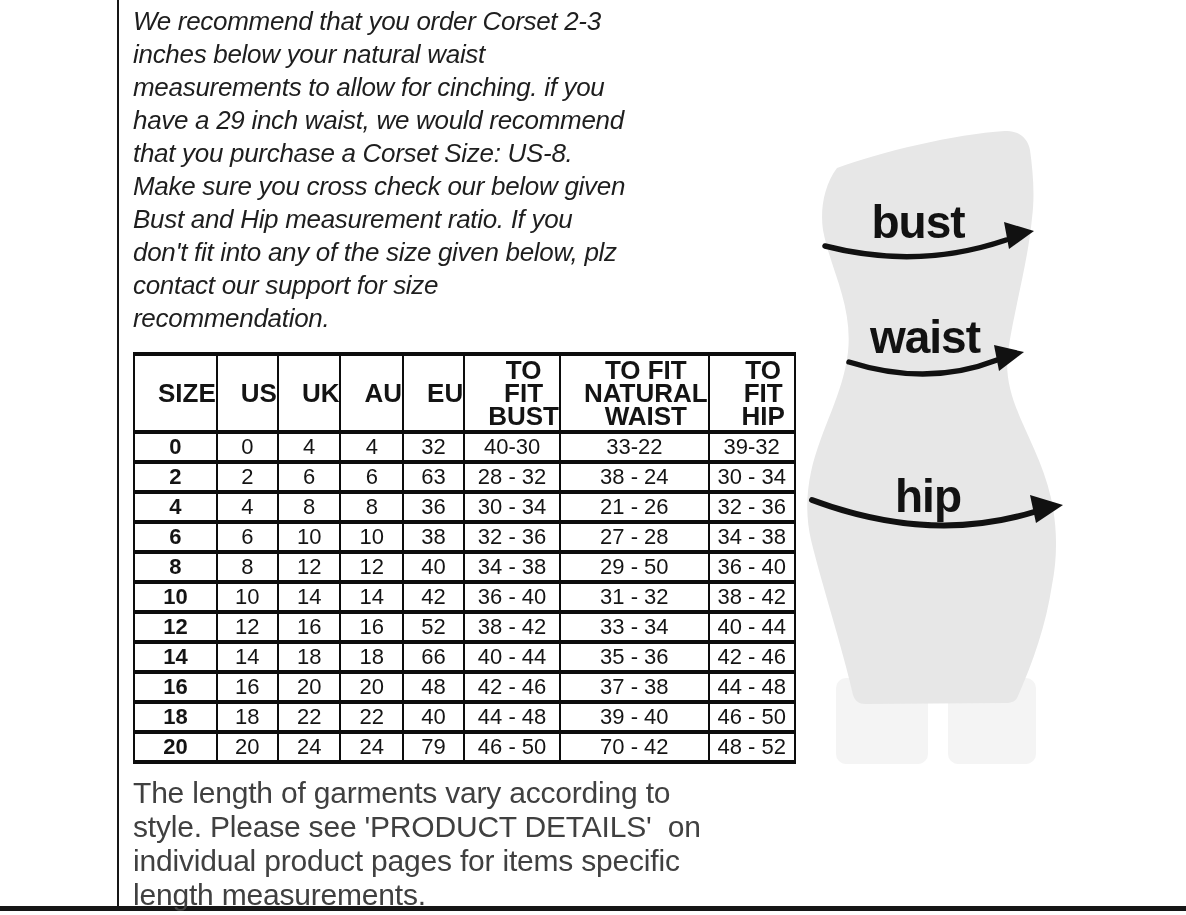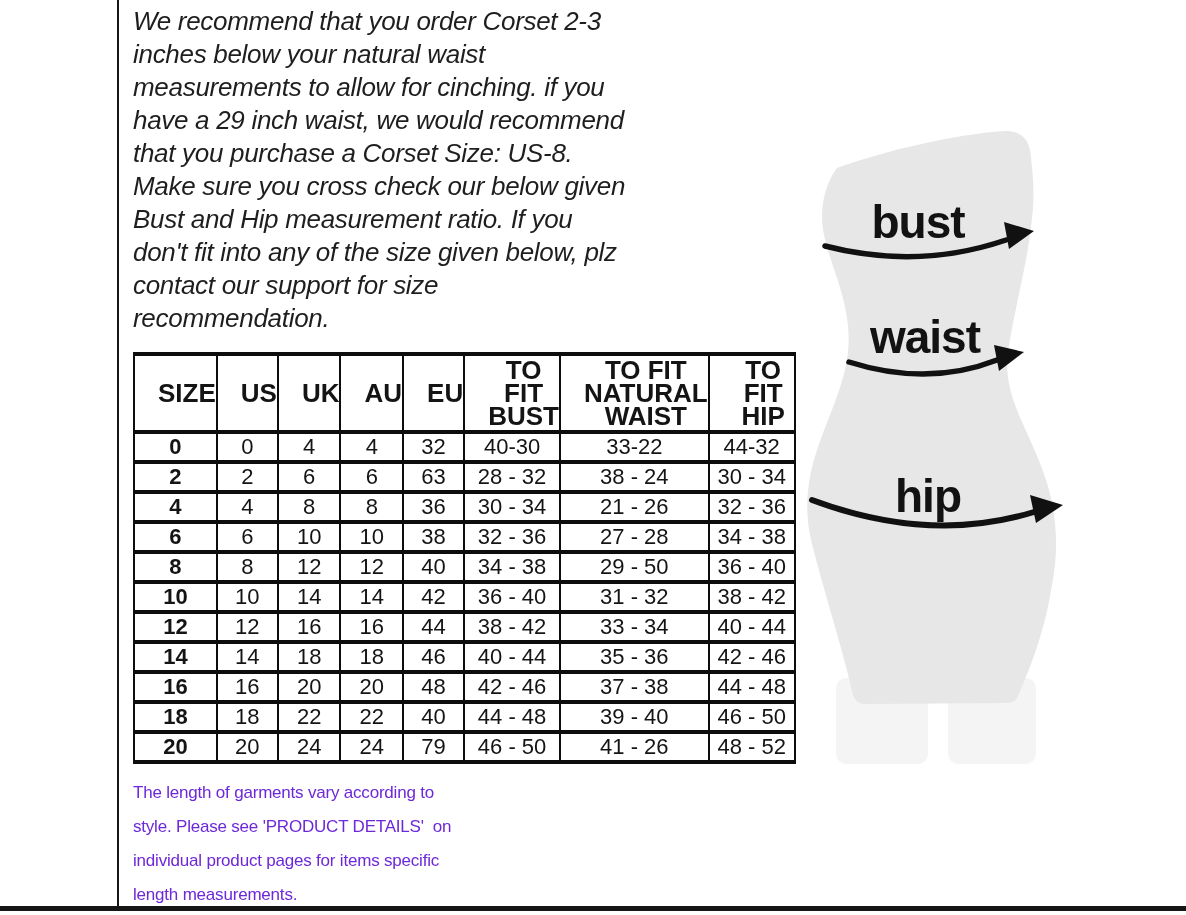--- a/index.html
+++ b/index.html
@@ -30,25 +30,25 @@
     font-size: 26px;
     line-height: 33px;
     letter-spacing: -0.3px;
     white-space: pre;
     color: #1e1e1e;
     font-style: italic;
   }
   .footer-note {
     position: absolute;
     left: 133px; top: 776px;
-    font-size: 17px;
+    font-size: 30px;
     line-height: 34px;
     letter-spacing: -0.2px;
     white-space: pre;
-    color: #6d28d9;
+    color: #404040;
   }
   table.size-chart {
     position: absolute;
     left: 133px; top: 352px;
     border-collapse: collapse;
     table-layout: fixed;
     background: #fff;
   }
   table.size-chart th, table.size-chart td {
     border: 2.5px solid #0d0d0d;
@@ -137,21 +137,21 @@
     </thead>
     <tbody>
         <tr>
           <td class="size-col">0</td>
           <td>0</td>
           <td>4</td>
           <td>4</td>
           <td>32</td>
           <td>40-30</td>
           <td>33-22</td>
-          <td>44-32</td>
+          <td>39-32</td>
         </tr>
         <tr>
           <td class="size-col">2</td>
           <td>2</td>
           <td>6</td>
           <td>6</td>
           <td>63</td>
           <td>28 - 32</td>
           <td>38 - 24</td>
           <td>30 - 34</td>
@@ -194,31 +194,31 @@
           <td>42</td>
           <td>36 - 40</td>
           <td>31 - 32</td>
           <td>38 - 42</td>
         </tr>
         <tr>
           <td class="size-col">12</td>
           <td>12</td>
           <td>16</td>
           <td>16</td>
-          <td>44</td>
+          <td>52</td>
           <td>38 - 42</td>
           <td>33 - 34</td>
           <td>40 - 44</td>
         </tr>
         <tr>
           <td class="size-col">14</td>
           <td>14</td>
           <td>18</td>
           <td>18</td>
-          <td>46</td>
+          <td>66</td>
           <td>40 - 44</td>
           <td>35 - 36</td>
           <td>42 - 46</td>
         </tr>
         <tr>
           <td class="size-col">16</td>
           <td>16</td>
           <td>20</td>
           <td>20</td>
           <td>48</td>
@@ -236,21 +236,21 @@
           <td>39 - 40</td>
           <td>46 - 50</td>
         </tr>
         <tr>
           <td class="size-col">20</td>
           <td>20</td>
           <td>24</td>
           <td>24</td>
           <td>79</td>
           <td>46 - 50</td>
-          <td>41 - 26</td>
+          <td>70 - 42</td>
           <td>48 - 52</td>
         </tr>
       </tbody>
   </table>
 
   <div class="footer-note">The length of garments vary according to
 style. Please see 'PRODUCT DETAILS'  on
 individual product pages for items specific
 length measurements.</div>
 

